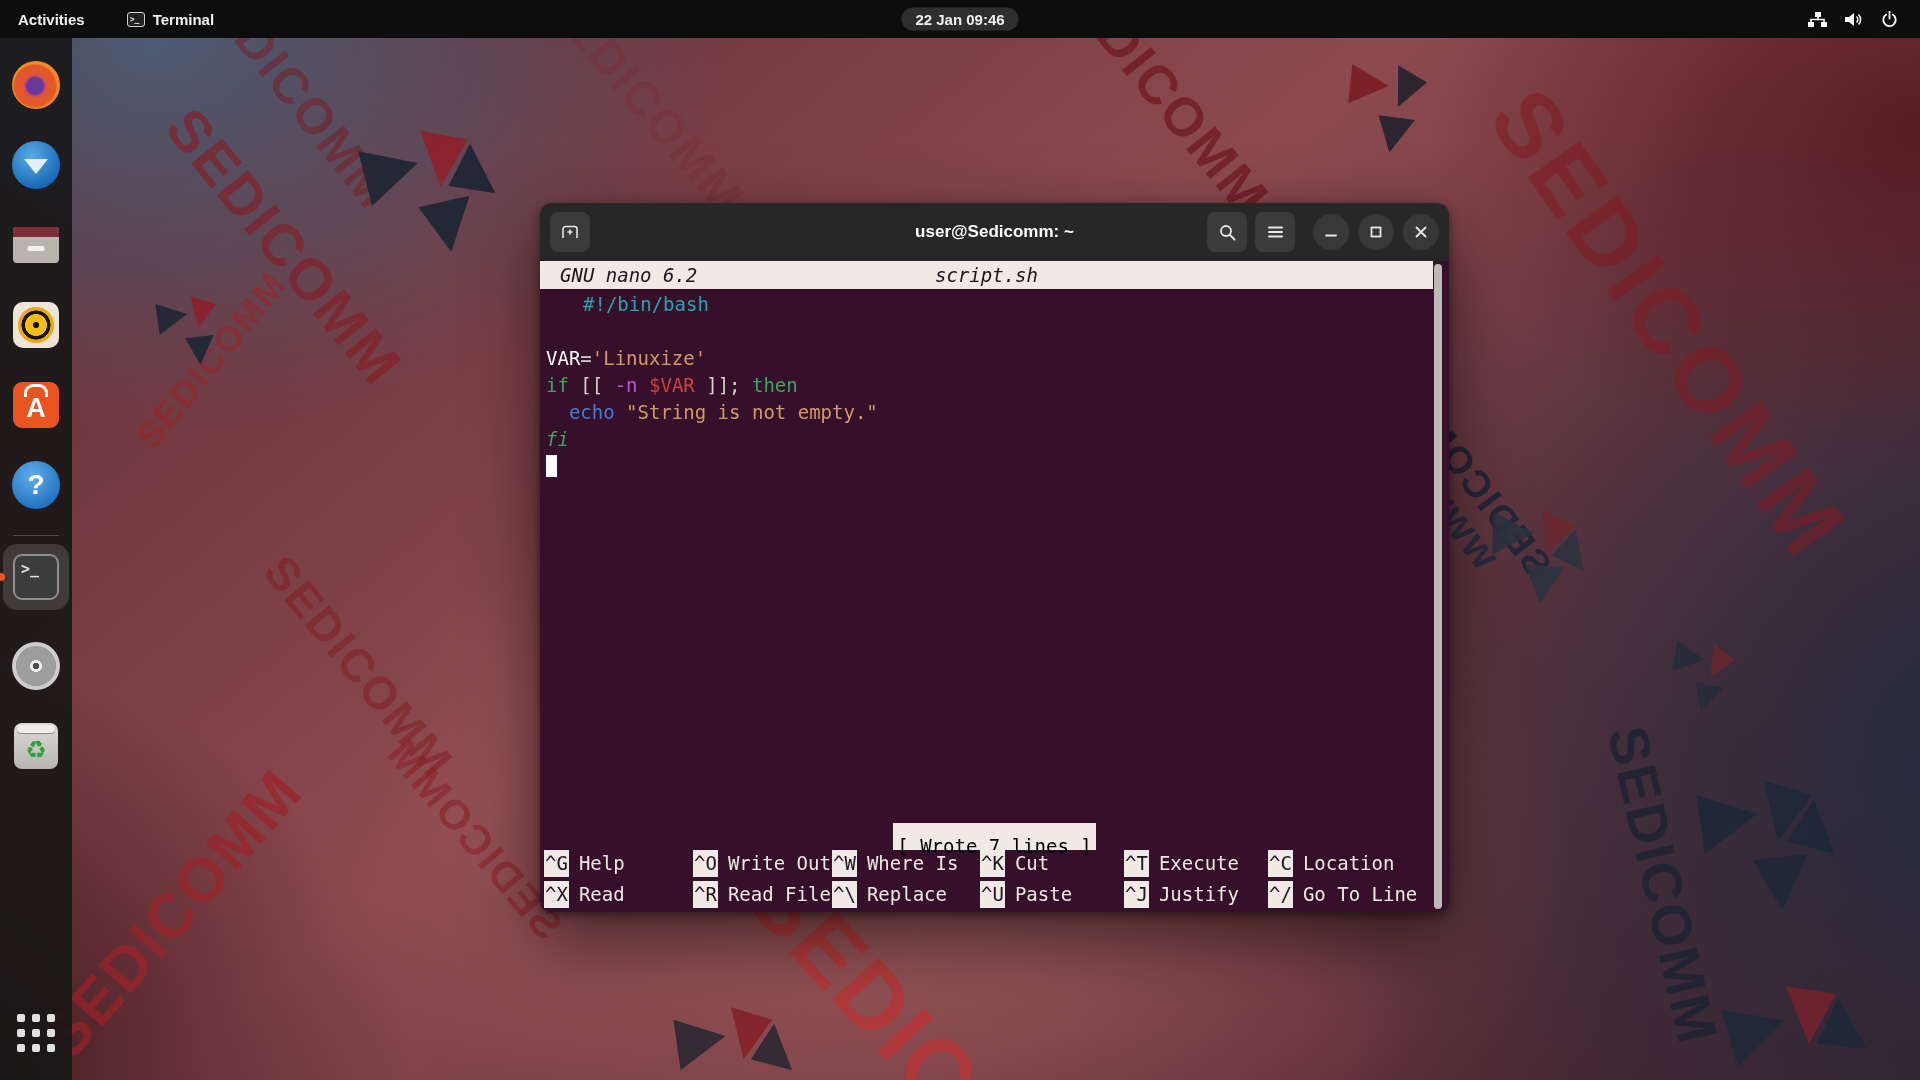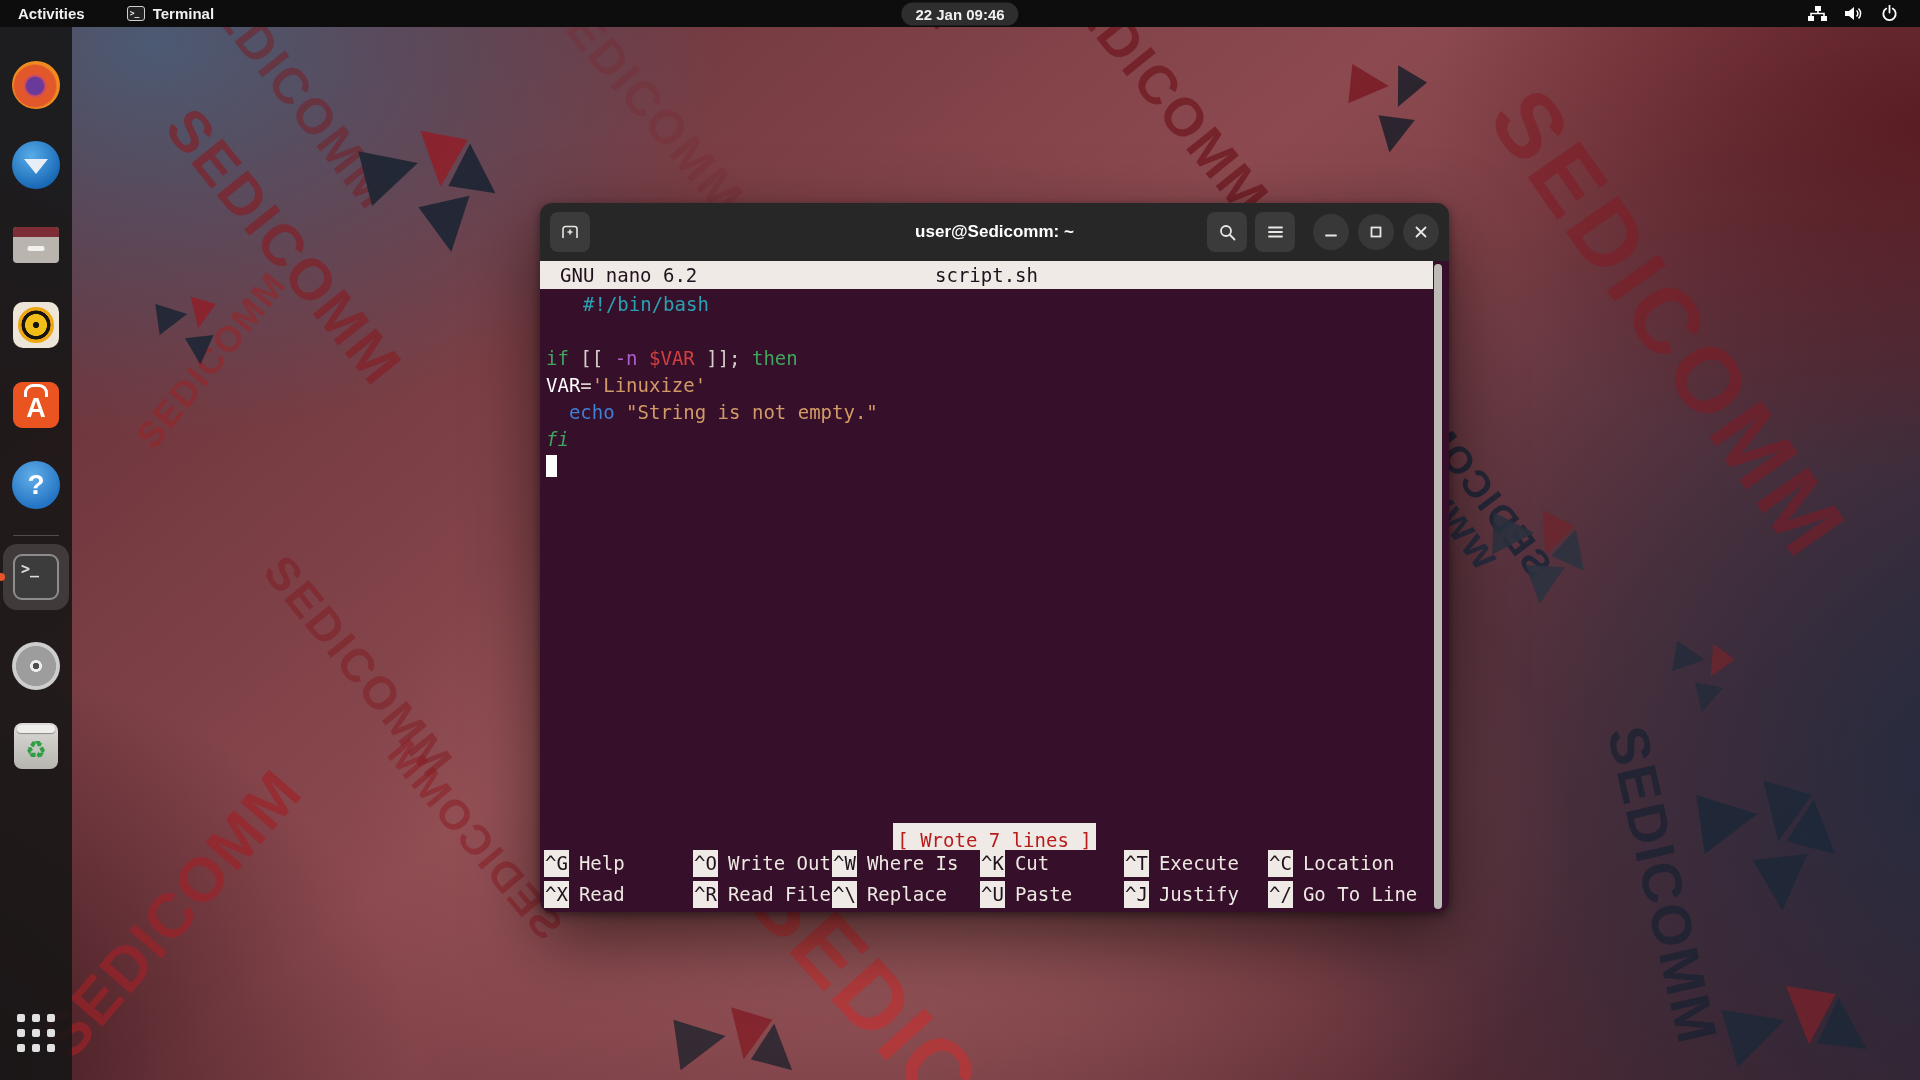--- a/index.html
+++ b/index.html
@@ -12,21 +12,21 @@
       radial-gradient(820px 560px at 8% 4%, rgba(74,94,120,.92), rgba(74,94,120,0) 70%),
       radial-gradient(700px 500px at 100% 12%, rgba(88,24,30,.85), rgba(88,24,30,0) 70%),
       radial-gradient(980px 980px at 104% 70%, rgba(33,44,64,.96), rgba(33,44,64,0) 74%),
       radial-gradient(700px 600px at -4% 100%, rgba(44,14,20,.85), rgba(44,14,20,0) 70%),
       linear-gradient(140deg, #5e2a32 0%, #8c4a50 45%, #6b343c 70%, #46202a 100%);
     overflow:hidden; }
   .wm { position:absolute; font-weight:bold; letter-spacing:2px; white-space:nowrap; transform-origin:0 0; pointer-events:none; }
   .cluster { position:absolute; transform-origin:0 0; pointer-events:none; }
 
   
-  .topbar { position:absolute; left:0; top:0; width:1920px; height:27px; background:#0d0d0d;
+  .topbar { position:absolute; left:0; top:0; width:1920px; height:38px; background:#0d0d0d;
     display:flex; align-items:center; color:#f1f0ee; font-size:15px; font-weight:600; z-index:50; }
   .tb-activities { padding:0 18px; height:100%; display:flex; align-items:center; cursor:pointer; }
   .tb-app { display:flex; align-items:center; gap:8px; margin-left:24px; }
   .tb-term-ico { width:18px; height:15px; border:1px solid #cfcfcf; border-radius:3px; background:#232323;
     font-family:"DejaVu Sans Mono", monospace; font-size:8px; line-height:13px; padding-left:2px; color:#eee; font-weight:bold; }
   .tb-clock { position:absolute; left:50%; top:50%; transform:translate(-50%,-50%); background:#2e2e2e;
     border-radius:14px; padding:3px 14px; font-size:15px; font-weight:600; cursor:pointer; }
   .tb-right { margin-left:auto; display:flex; align-items:center; gap:17px; padding-right:22px; }
   .tb-right svg { display:block; }
 
@@ -75,28 +75,28 @@
     border-radius:12px 12px 10px 10px; overflow:hidden;
     box-shadow:0 26px 70px rgba(0,0,0,.55), 0 3px 10px rgba(0,0,0,.45); }
   .titlebar { height:58px; background:#272727; display:flex; align-items:center; padding:0 10px; position:relative; }
   .tbtn { width:40px; height:40px; border-radius:8px; background:#3b3b3b; display:flex; align-items:center; justify-content:center; cursor:pointer; }
   .cbtn { width:36px; height:36px; border-radius:50%; background:#383838; display:flex; align-items:center; justify-content:center; cursor:pointer; color:#e9e7e4; }
   .win-title { position:absolute; left:50%; top:50%; transform:translate(-50%,-50%); color:#fff; font-weight:bold; font-size:17px; }
   .tb-controls { margin-left:auto; display:flex; align-items:center; }
   .term { position:relative; height:651px; background:#36102a; font-family:"DejaVu Sans Mono", monospace;
     font-size:19px; line-height:27px; color:#d6d0ca; display:flex; flex-direction:column; }
   .nano-header { height:28px; background:#efeae6; color:#20121c; margin-right:16px; position:relative;
-    display:flex; align-items:center; }
+    display:flex; align-items:center;font-style:italic; }
   .nano-version { padding-left:20px; }
   .nano-file { position:absolute; left:50%; transform:translateX(-50%); }
   .code { flex:1; padding:2px 6px 0 6px; cursor:text; }
   .code-line { height:27px; white-space:pre; }
   .cursor { display:inline-block; width:11px; height:22px; background:#fdfdfd; vertical-align:-4px; }
   .statusline { height:27px; display:flex; justify-content:center; }
-  .status-chip { background:#efeae6; color:#b91c1c; padding:4px 4px; }
+  .status-chip { background:#efeae6; color:#000000; padding:10px 4px; }
   .shortcuts { display:grid; grid-template-columns:149px 139px 148px 144px 144px auto; padding:0 0 4px 4px; }
   .sc-cell { height:27px; display:flex; align-items:center; }
   .sc-key { background:#efeae6; color:#20121c; padding:0 1px; }
   .sc-label { margin-left:10px; color:#eee8e2; }
   .scrollbar { position:absolute; top:3px; bottom:3px; right:7px; width:8px; background:#bdbab6; border-radius:4px; cursor:grab; }
 </style>
 </head>
 <body>
 
 <div class="wallpaper">
@@ -273,22 +273,22 @@
 
   <div class="term">
     <div class="nano-header">
       <span class="nano-version">GNU nano 6.2</span>
       <span class="nano-file">script.sh</span>
     </div>
 
     <div class="code" id="code">
         <div class="code-line"><span style="color: rgb(42, 161, 179); margin-left: 37px;">#!/bin/bash</span></div>
         <div class="code-line">&nbsp;</div>
+        <div class="code-line"><span style="color: rgb(255, 255, 255);">VAR</span><span style="color: rgb(214, 208, 202);">=</span><span style="color: rgb(210, 154, 102);">'Linuxize'</span></div>
         <div class="code-line"><span style="color: rgb(63, 165, 92);">if</span><span style="color: rgb(214, 208, 202);"> [[ </span><span style="color: rgb(173, 95, 201);">-n</span><span style="color: rgb(214, 208, 202);"> </span><span style="color: rgb(207, 64, 64);">$VAR</span><span style="color: rgb(214, 208, 202);"> ]]; </span><span style="color: rgb(63, 165, 92);">then</span></div>
-        <div class="code-line"><span style="color: rgb(255, 255, 255);">VAR</span><span style="color: rgb(214, 208, 202);">=</span><span style="color: rgb(210, 154, 102);">'Linuxize'</span></div>
         <div class="code-line"><span style="color: rgb(214, 208, 202);">  </span><span style="color: rgb(63, 127, 212);">echo</span><span style="color: rgb(214, 208, 202);"> </span><span style="color: rgb(210, 154, 102);">"String is not empty."</span></div>
         <div class="code-line"><span style="color: rgb(63, 165, 92); font-style: italic;">fi</span></div>
         <div class="code-line"><span class="cursor"></span></div>
       </div>
 
     <div class="statusline">
       <span class="status-chip">[ Wrote 7 lines ]</span>
     </div>
 
     <div class="shortcuts" id="sc-row1">

